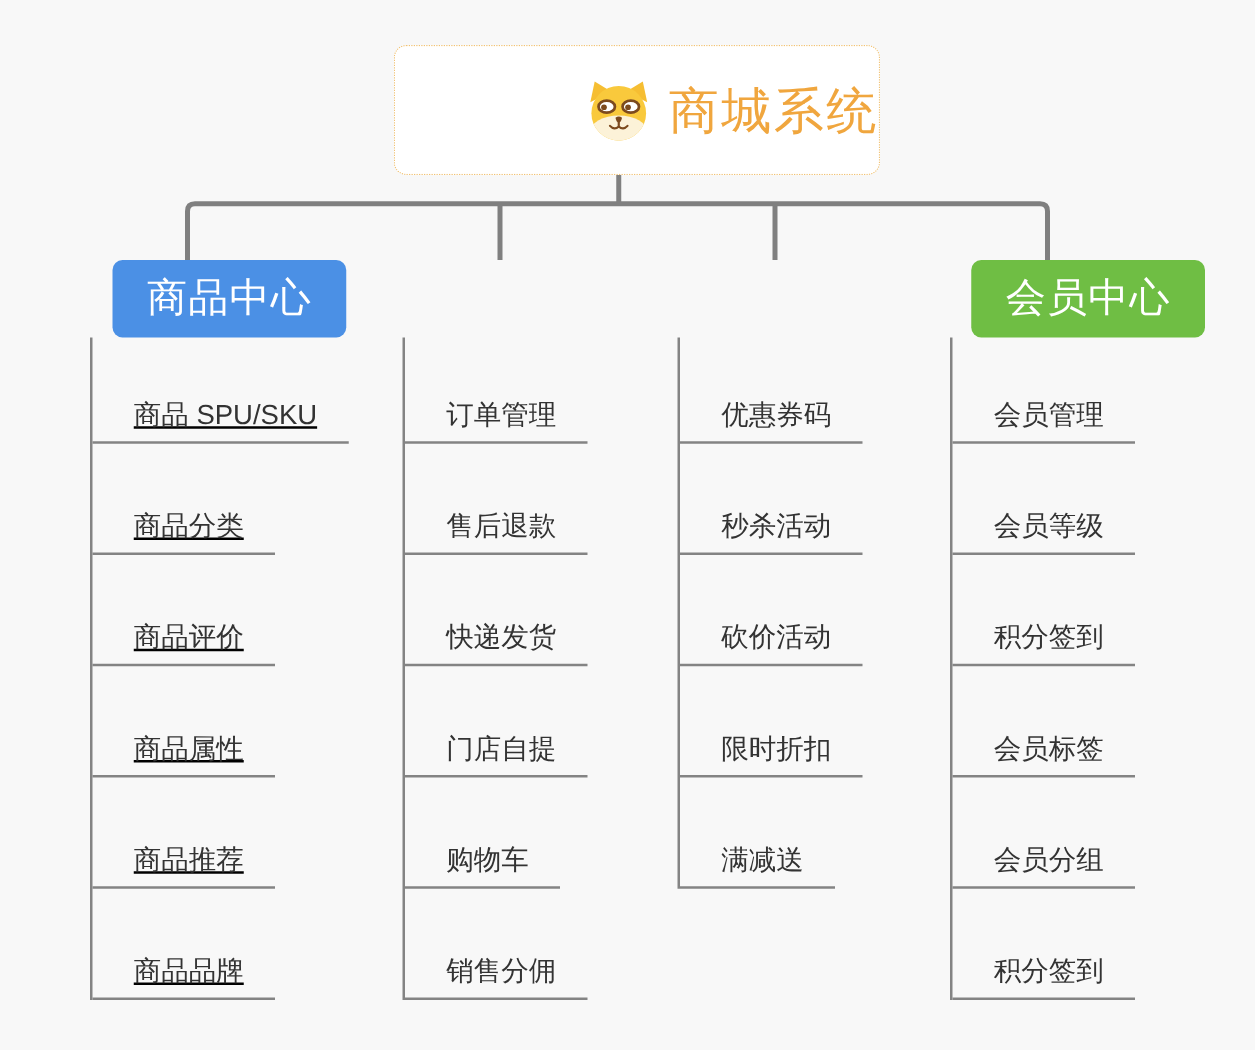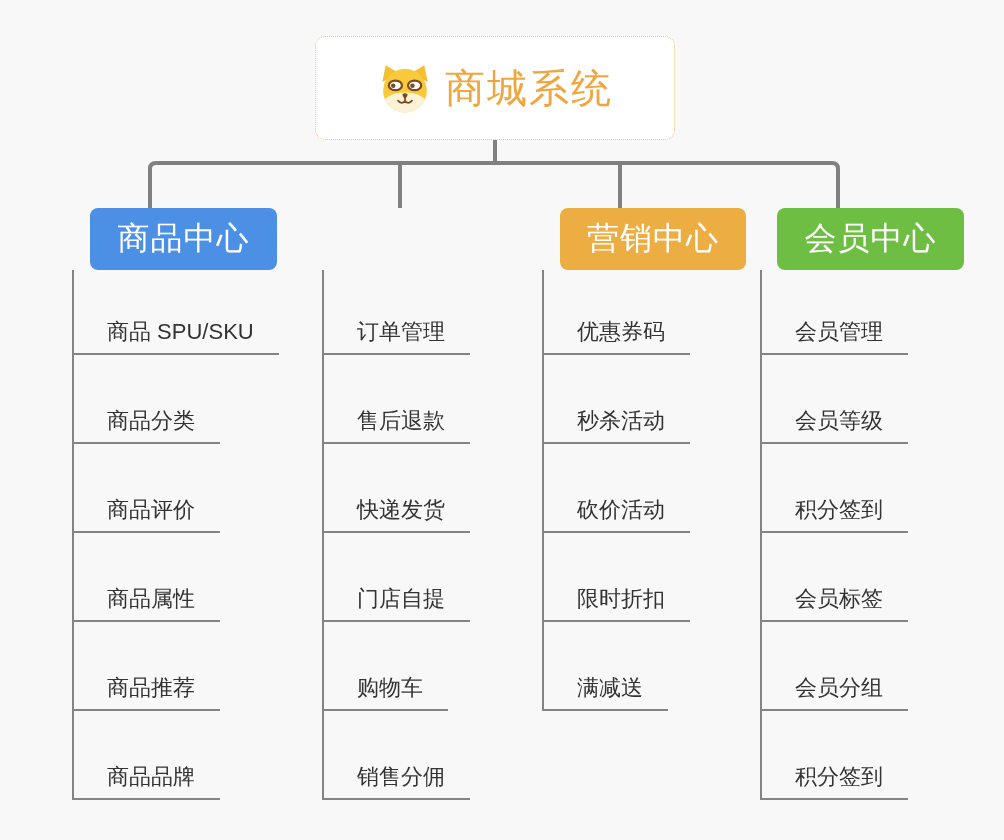--- a/index.html
+++ b/index.html
@@ -11,28 +11,28 @@
     position:relative;
     width:1004px;
     height:840px;
     background:#F8F8F8;
     overflow:hidden;
   }
   
   .root-node{
     position:absolute;
     left:315px; top:36px;
-    width:360px; height:104px;
+    width:389px; height:104px;
     background:#FFFFFF;
     border:1px dotted #F1C273;
     border-radius:10px;
     box-sizing:border-box;
     display:flex;
     align-items:center;
-    justify-content:center;
+    justify-content:flex-end;
     gap:12px;
   }
   .root-title{
     font-size:40px;
     font-weight:500;
     letter-spacing:2px;
     white-space:nowrap;
   }
   .dog-icon{width:56px;height:52px;flex:0 0 auto;}
   
@@ -61,21 +61,21 @@
   .branch-box.b0{left:57px;width:187px;}
   .branch-box.b1{left:307px;width:187px;}
   .branch-box.b2{left:527px;width:186px;}
   .branch-box.b3{left:744px;width:187px;}
   
   .leaf-col{
     position:absolute;
     top:270px;
     border-left:2px solid #848484;
   }
-  .leaf-col.c0{left:72px;}
+  .leaf-col.c0{left:72px;text-decoration:underline;}
   .leaf-col.c1{left:322px;}
   .leaf-col.c2{left:542px;}
   .leaf-col.c3{left:760px;}
   .leaf-row{
     height:89px;
     display:flex;
     align-items:flex-end;
   }
   .leaf-row:first-child{height:85px;}
   .leaf{
@@ -116,21 +116,20 @@
       <ellipse cx="43" cy="26" rx="7.5" ry="5.5" fill="#FFFFFF" stroke="#7C4A1E" stroke-width="2.5"></ellipse>
       <circle cx="18.5" cy="26.5" r="2.6" fill="#7C4A1E"></circle>
       <circle cx="40.5" cy="26.5" r="2.6" fill="#7C4A1E"></circle>
       <path d="M29 36 Q32 34 35 36 Q34 40.5 32 40.5 Q30 40.5 29 36 Z" fill="#7C4A1E"></path>
       <path d="M32 40 L32 44 M24 43.5 Q28 48 32 44 Q36 48 40 43.5" fill="none" stroke="#7C4A1E" stroke-width="2" stroke-linecap="round"></path>
     </svg>
     <span class="root-title" style="color: rgb(240, 166, 62);">商城系统</span>
   </div>
 
   <div class="branch-box b0" style="background-color: rgb(75, 144, 229);">商品中心</div>
-  <div class="branch-box b2" style="background-color: rgb(236, 174, 67);">营销中心</div>
   <div class="branch-box b3" style="background-color: rgb(111, 190, 68);">会员中心</div>
 
   <div class="leaf-col c0">
     <div class="leaf-row">
         <span class="leaf">商品 SPU/SKU</span>
       </div>
     <div class="leaf-row">
         <span class="leaf">商品分类</span>
       </div>
     <div class="leaf-row">

